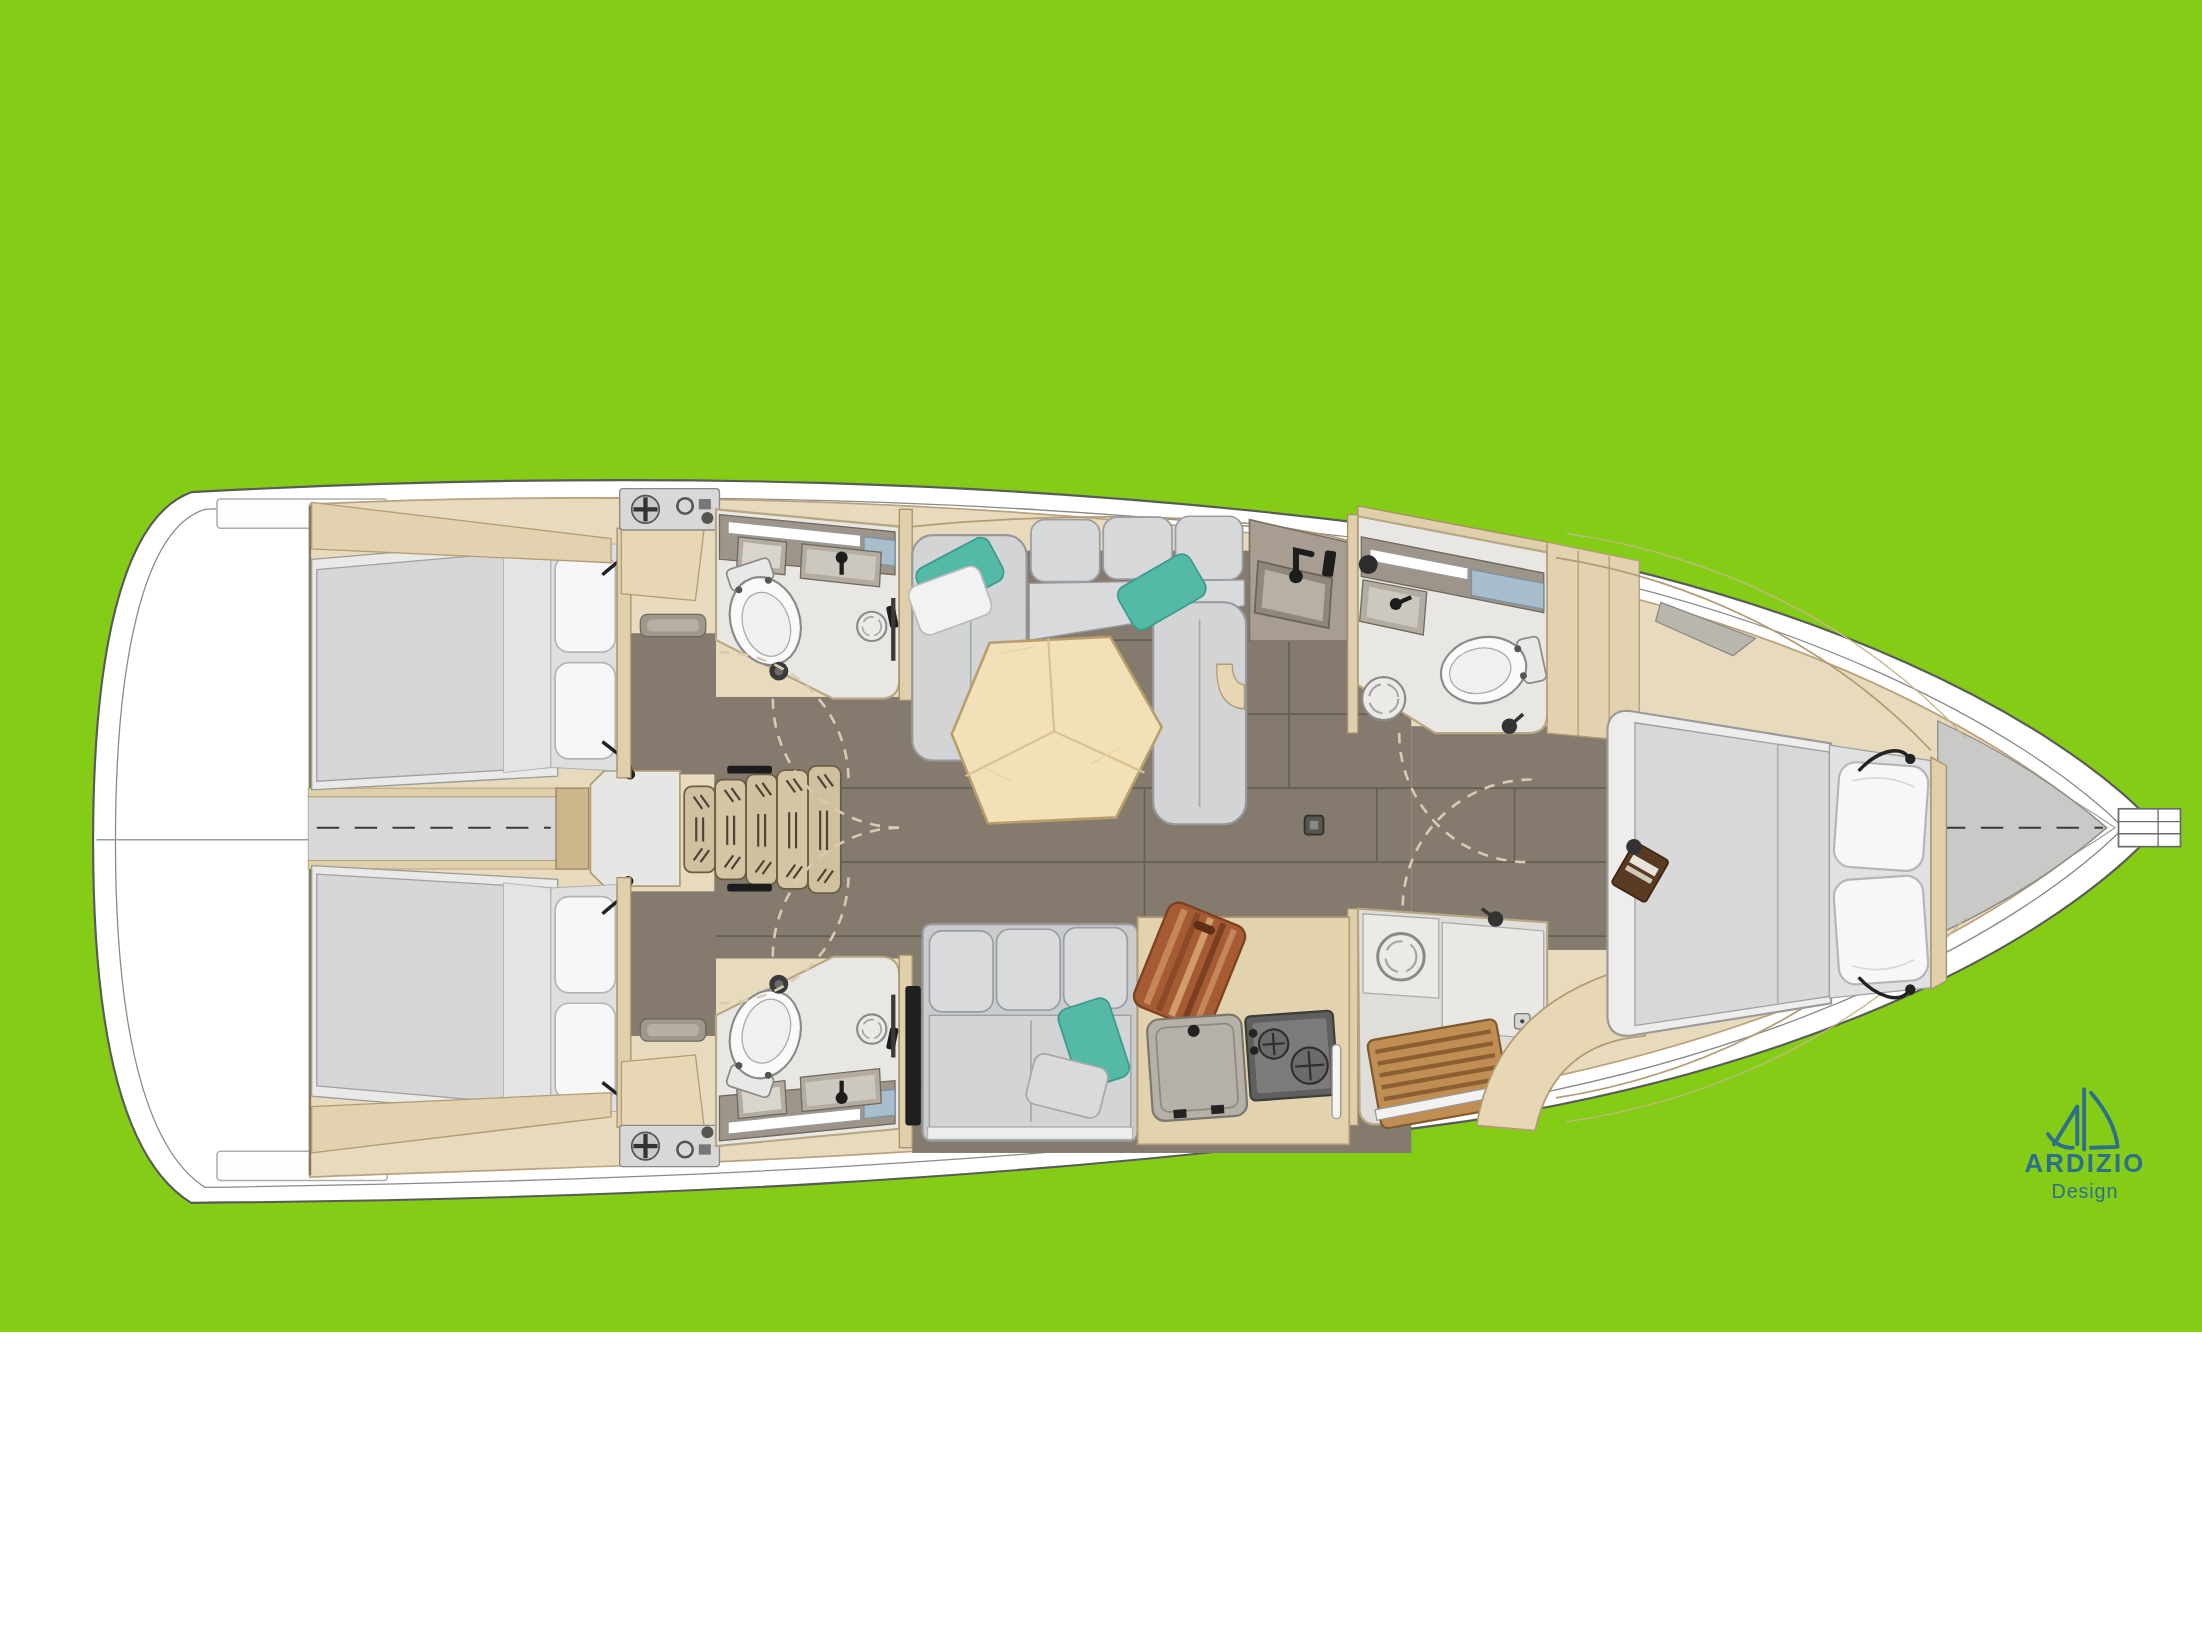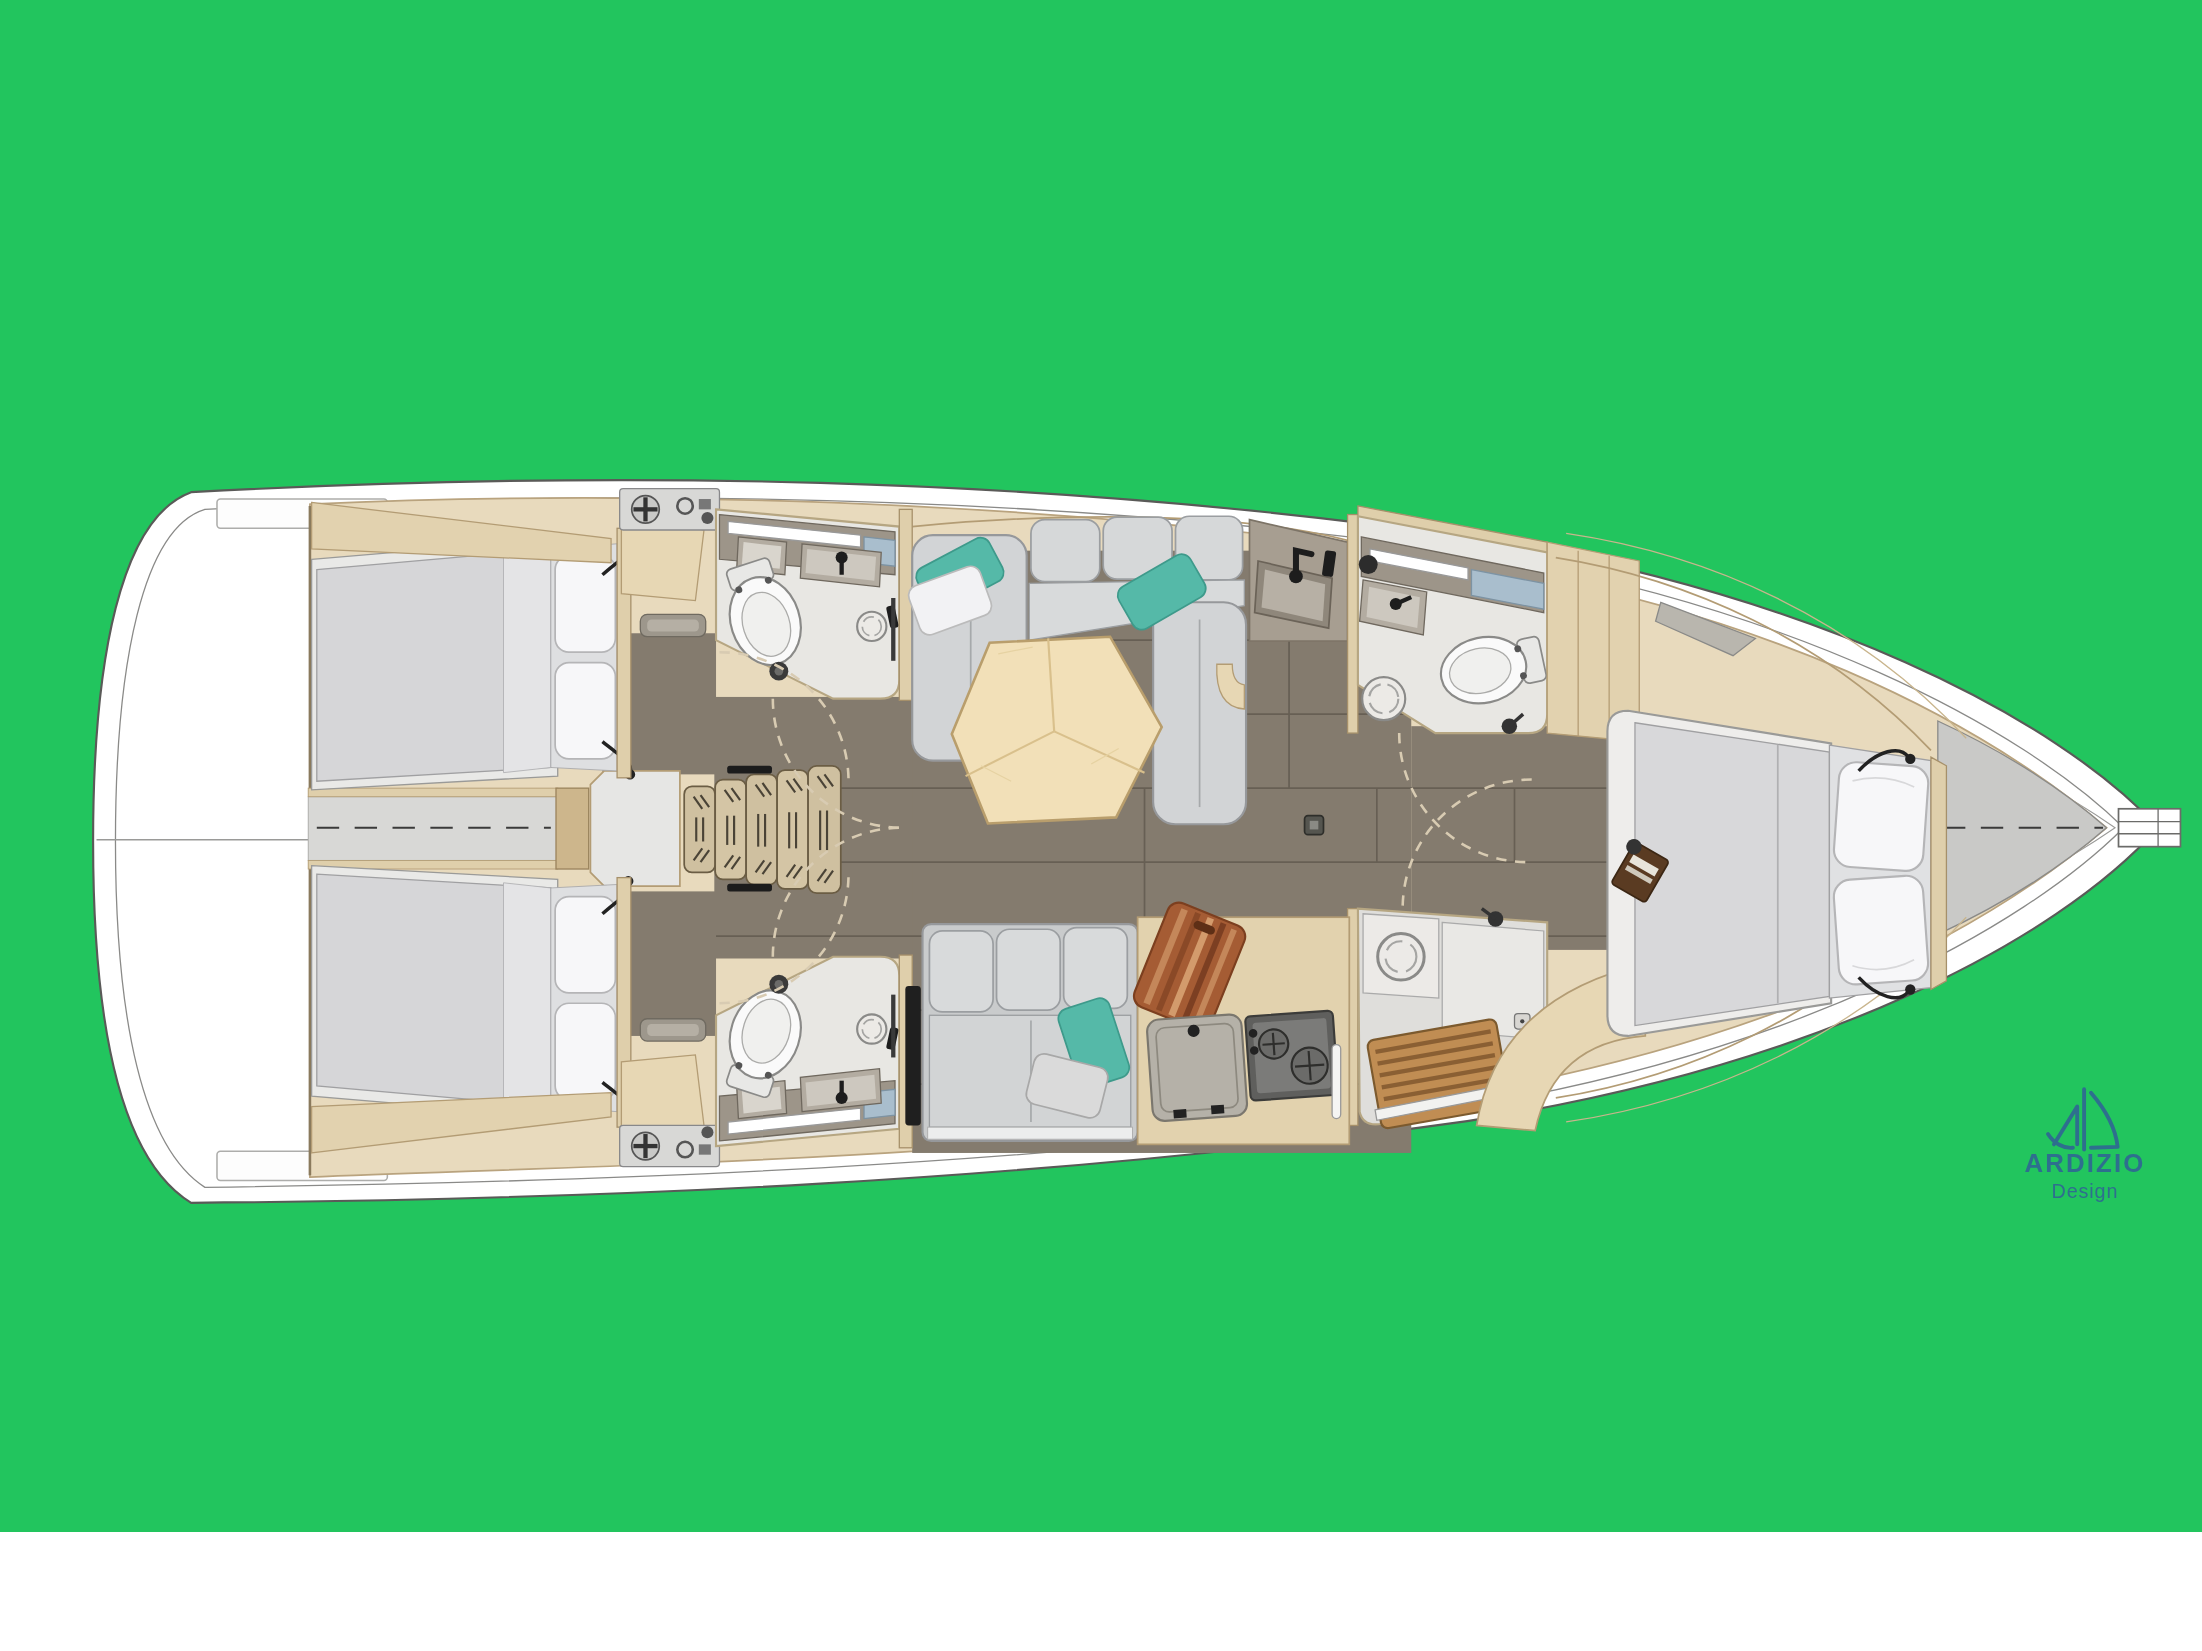--- a/index.html
+++ b/index.html
@@ -1,17 +1,17 @@
 <!DOCTYPE html>
 <html style="font-size:13.8px"><head>
 <meta charset="utf-8">
 <style>
   html,body{margin:0;padding:0;background:#ffffff;}
   body{width:2203px;height:1652px;font-family:"Liberation Sans",sans-serif;}
-  #plan-wrap{width:2203px;height:1532px;position:relative;background:#22c55e;overflow:hidden;}
+  #plan-wrap{width:2203px;height:1332px;position:relative;background:#84cc16;overflow:hidden;}
   svg{display:block;}
   .brand-title{font-family:"Liberation Sans",sans-serif;font-weight:700;letter-spacing:2.5px;font-size:30px;}
   .brand-sub{font-family:"Liberation Sans",sans-serif;font-weight:400;letter-spacing:1px;font-size:23px;}
 </style>
 </head>
 <body>
 
 <div id="plan-wrap">
 <svg width="2203" height="1652" viewBox="0 0 2560 1920" xmlns="http://www.w3.org/2000/svg">
 

